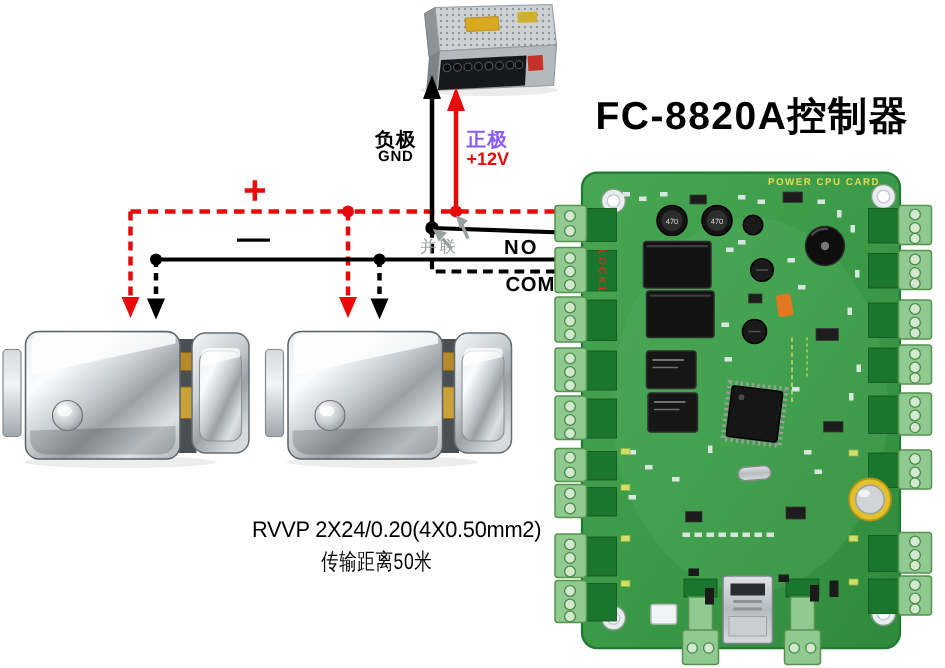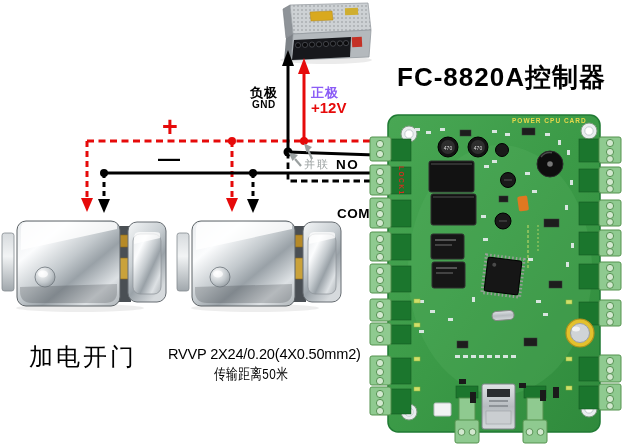--- a/index.html
+++ b/index.html
@@ -4,26 +4,26 @@
 <style>
   html,body{margin:0;padding:0;background:#fff;}
   #stage{position:relative;width:630px;height:445px;background:#fff;overflow:hidden;
          font-family:"Liberation Sans","DejaVu Sans",sans-serif;}
   #stage svg{position:absolute;left:0;top:0;}
   .lbl{position:absolute;white-space:nowrap;color:#000;}
   .lbl-title{left:397px;top:60px;font-size:26px;font-weight:bold;letter-spacing:1px;}
   .lbl-neg{left:250px;top:84px;font-size:13px;font-weight:bold;letter-spacing:1px;font-family:Liberation Serif, serif;}
   .lbl-gnd{left:252px;top:99px;font-size:10px;font-weight:bold;letter-spacing:.5px;}
   .lbl-pos{left:311px;top:84px;font-size:13px;font-weight:bold;color:#8b5cf6;letter-spacing:1px;}
-  .lbl-12v{left:311px;top:99px;font-size:15px;font-weight:bold;color:#e60a0a;}
+  .lbl-12v{left:311px;top:99px;font-size:12px;font-weight:bold;color:#e60a0a;}
   .lbl-plus{left:162px;top:112px;font-size:27px;font-weight:bold;color:#e60a0a;}
   .lbl-minus{left:158px;top:146px;font-size:22px;font-weight:bold;}
-  .lbl-parallel{left:280px;top:157px;font-size:11px;color:#9aa0a0;letter-spacing:2px;margin-left:24px;}
+  .lbl-parallel{left:280px;top:157px;font-size:11px;color:#9aa0a0;letter-spacing:2px;}
   .lbl-no{left:336px;top:157px;font-size:13.5px;font-weight:bold;letter-spacing:1.5px;}
-  .lbl-com{left:337px;top:182px;font-size:13.5px;font-weight:bold;letter-spacing:.5px;margin-top:24px;}
+  .lbl-com{left:337px;top:182px;font-size:13.5px;font-weight:bold;letter-spacing:.5px;}
   .lbl-cap1{left:29px;top:341px;font-size:24px;letter-spacing:3px;}
   .lbl-cap2{left:29px;top:364px;font-size:24px;letter-spacing:3px;}
   .lbl-cable1{left:168px;top:345px;font-size:15px;letter-spacing:-.2px;transform:scaleX(.97);transform-origin:left top;}
   .lbl-cable2{left:214px;top:365px;font-size:15px;transform:scaleX(.78);transform-origin:left top;letter-spacing:.5px;}
 </style>
 </head>
 <body>
 
 <div id="stage">
 
@@ -406,17 +406,16 @@
 <div class="lbl lbl-title">FC-8820A控制器</div>
 <div class="lbl lbl-neg">负极</div>
 <div class="lbl lbl-gnd">GND</div>
 <div class="lbl lbl-pos">正极</div>
 <div class="lbl lbl-12v">+12V</div>
 <div class="lbl lbl-plus">+</div>
 <div class="lbl lbl-minus">—</div>
 <div class="lbl lbl-parallel">并联</div>
 <div class="lbl lbl-no">NO</div>
 <div class="lbl lbl-com">COM</div>
-<div class="lbl lbl-cap1">加电开门</div>
 <div class="lbl lbl-cable1">RVVP 2X24/0.20(4X0.50mm2)</div>
 <div class="lbl lbl-cable2">传输距离50米</div>
 
 </div>
 
 </body></html>

